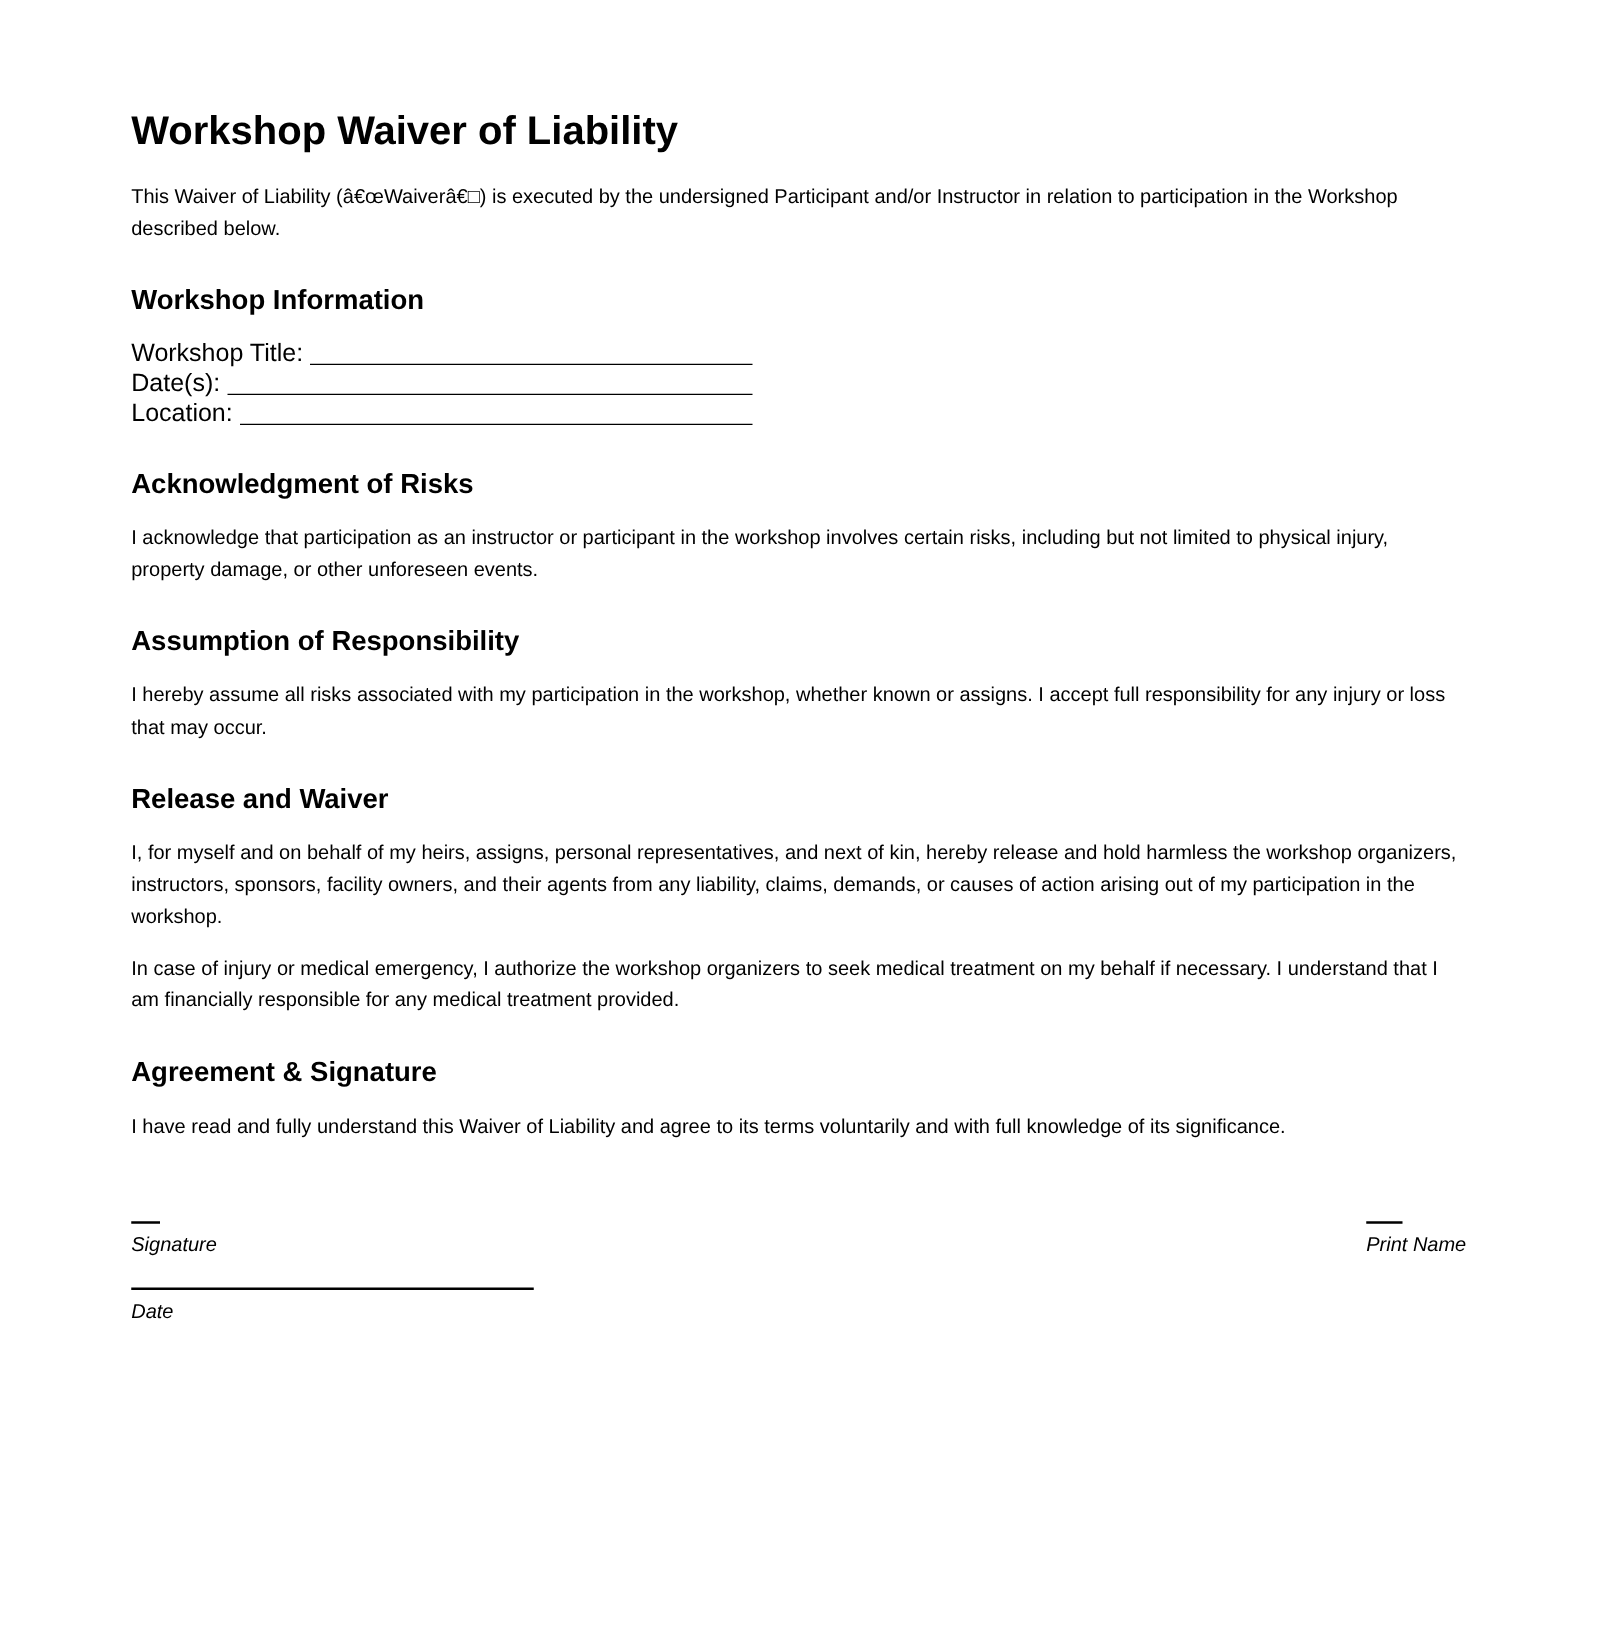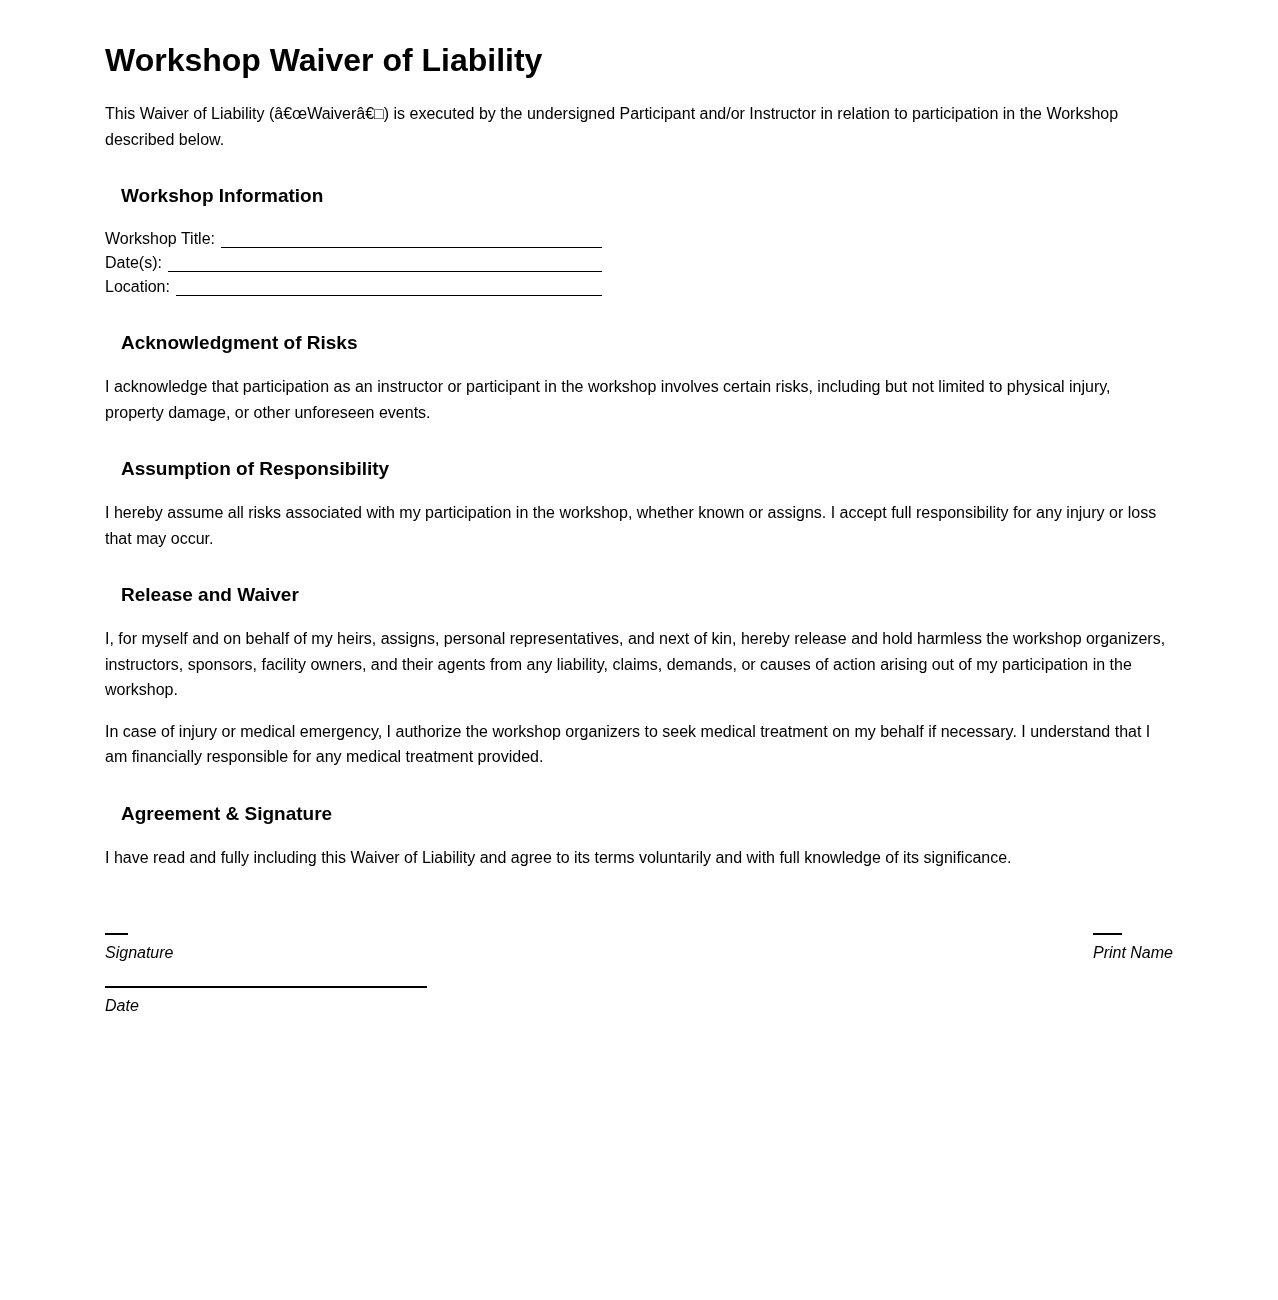--- a/index.html
+++ b/index.html
@@ -10,46 +10,46 @@
   body {
     width: 1278px;
     height: 1300px;
     font-family: "Liberation Sans", "DejaVu Sans", sans-serif;
     color: #000000;
     -webkit-font-smoothing: antialiased;
   }
   .page {
     width: 1068px;
     margin-left: 105px;
-    padding-top: 42px;
+    padding-top: 86px;
   }
   h1.doc-title {
     font-size: 32px;
     line-height: 37px;
     font-weight: bold;
     margin: 0 0 22px 0;
   }
   p.body-text {
     font-size: 16px;
     line-height: 25.5px;
     margin: 4px 0 16px 0;
   }
   h3.section-heading {
-    font-size: 19px;
+    font-size: 22px;
     line-height: 23px;
     font-weight: bold;
-    margin: 32px 0 20px 16px;
+    margin: 32px 0 20px 0;
   }
   .info-block {
     margin: 0 0 16px 0;
   }
   .info-row {
     display: flex;
     width: 497px;
-    font-size: 16px;
+    font-size: 20px;
     line-height: 24px;
   }
   .info-row .field-label {
     white-space: pre;
   }
   .info-row .blank {
     flex: 1;
     margin-left: 6px;
     margin-bottom: 3px;
     border-bottom: 1.5px solid #000000;
@@ -111,21 +111,21 @@
 
   <h3 class="section-heading">Assumption of Responsibility</h3>
   <p class="body-text">I hereby assume all risks associated with my participation in the workshop, whether known or assigns. I accept full responsibility for any injury or loss that may occur.</p>
 
   <h3 class="section-heading">Release and Waiver</h3>
   <p class="body-text">I, for myself and on behalf of my heirs, assigns, personal representatives, and next of kin, hereby release and hold harmless the workshop organizers, instructors, sponsors, facility owners, and their agents from any liability, claims, demands, or causes of action arising out of my participation in the workshop.</p>
 
   <p class="body-text">In case of injury or medical emergency, I authorize the workshop organizers to seek medical treatment on my behalf if necessary. I understand that I am financially responsible for any medical treatment provided.</p>
 
   <h3 class="section-heading">Agreement &amp; Signature</h3>
-  <p class="body-text">I have read and fully including this Waiver of Liability and agree to its terms voluntarily and with full knowledge of its significance.</p>
+  <p class="body-text">I have read and fully understand this Waiver of Liability and agree to its terms voluntarily and with full knowledge of its significance.</p>
 
   <div class="signature-area">
     <div class="sig-row">
       <div>
         <div class="sig-line short-a"></div>
         <div class="sig-label">Signature</div>
       </div>
       <div>
         <div class="sig-line short-b"></div>
         <div class="sig-label">Print Name</div>

